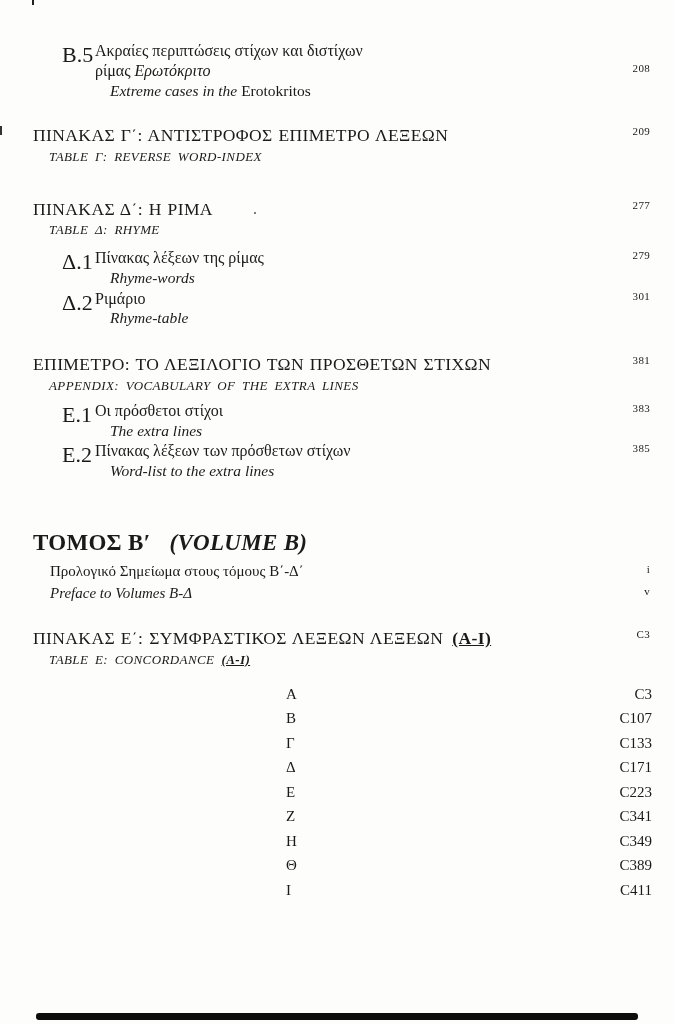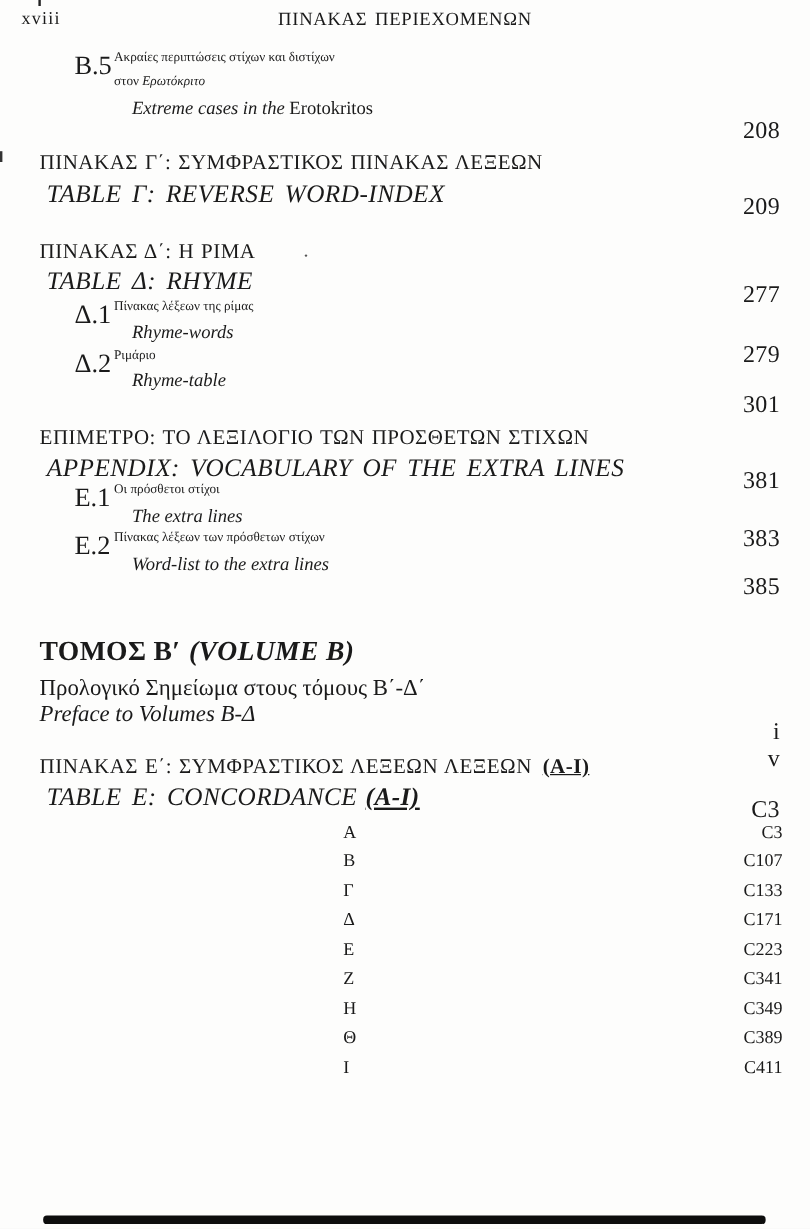--- a/index.html
+++ b/index.html
@@ -7,70 +7,66 @@
   #page{
     position:relative;
     width:675px;height:1024px;
     margin:0 auto;
     background:#fdfdfc;
     color:#1a1a1a;
     font-family:"Liberation Serif","DejaVu Serif",serif;
     overflow:hidden;
   }
   .row{position:absolute;left:0;width:675px;white-space:nowrap;}
-  .pagenum{position:absolute;right:25px;top:0;font-size:20px;letter-spacing:0.3px;margin-top:36px;}
+  .pagenum{position:absolute;right:25px;top:0;font-size:11px;letter-spacing:0.3px;}
   .folio{position:absolute;left:18px;top:0;font-size:15px;letter-spacing:1px;}
   .running-title{display:block;text-align:center;font-size:15.5px;letter-spacing:0.6px;word-spacing:2px;}
   .heading-gr{position:absolute;left:33px;top:0;font-size:17.5px;letter-spacing:0.4px;word-spacing:1px;}
-  .heading-en{position:absolute;left:39px;top:0;font-size:21px;font-style:italic;letter-spacing:0.4px;word-spacing:3px;}
+  .heading-en{position:absolute;left:49px;top:0;font-size:13px;font-style:italic;letter-spacing:0.4px;word-spacing:3px;}
   .entry-num{position:absolute;left:62px;top:0;font-size:22px;}
-  .entry-text{position:absolute;left:95px;top:0;font-size:11px;}
+  .entry-text{position:absolute;left:95px;top:0;font-size:16px;}
   .entry-trans{position:absolute;left:110px;top:0;font-size:15.5px;font-style:italic;}
   .upright{font-style:normal;}
   .ital{font-style:italic;}
   .tomos{position:absolute;left:33px;top:0;font-size:23px;font-weight:bold;letter-spacing:0.3px;}
-  .tomos .ital{margin-left:7px;}
-  .pref{position:absolute;left:33px;top:0;font-size:19px;}
+  .tomos .ital{margin-left:19px;}
+  .pref{position:absolute;left:50px;top:0;font-size:15px;}
   .pref.ital{font-style:italic;}
   .range-b{font-weight:bold;margin-left:9px;text-decoration:underline;}
   .letter{position:absolute;left:286px;top:0;font-size:15px;}
   .letter-page{position:absolute;right:23px;top:0;font-size:15px;}
   .scan-bar{position:absolute;left:36px;top:1013px;width:602px;height:7px;background:#0d0d0d;border-radius:3px;}
   .tick-top{position:absolute;left:32px;top:0;width:2px;height:5px;background:#222;}
   .tick-left{position:absolute;left:0;top:126px;width:2px;height:9px;background:#333;}
   .speck{position:absolute;left:254px;top:212px;width:2px;height:2px;background:#555;border-radius:50%;}
 </style>
 </head>
 <body>
 
 <div id="page">
 
   <div class="tick-top"></div>
   <div class="tick-left"></div>
   <div class="speck"></div>
 
-  <div class="row" style="top:8px;">
-    <span class="folio">xviii</span>
-    <span class="running-title">ΠΙΝΑΚΑΣ ΠΕΡΙΕΧΟΜΕΝΩΝ</span>
-  </div>
 
   <div class="row" style="top:42px;">
     <span class="entry-num">Β.5</span>
     <span class="entry-text">Ακραίες περιπτώσεις στίχων και διστίχων</span>
   </div>
   <div class="row" style="top:62px;">
-    <span class="entry-text"><span>στον </span><span class="ital">Ερωτόκριτο</span></span>
+    <span class="entry-text"><span>ρίμας </span><span class="ital">Ερωτόκριτο</span></span>
     <span class="pagenum">208</span>
   </div>
   <div class="row" style="top:82px;">
     <span class="entry-trans"><span>Extreme cases in the </span><span class="upright">Erotokritos</span></span>
   </div>
 
   <div class="row" style="top:125px;">
-    <span class="heading-gr">ΠΙΝΑΚΑΣ Γ΄: ΣΥΜΦΡΑΣΤΙΚΟΣ ΠΙΝΑΚΑΣ ΛΕΞΕΩΝ</span>
+    <span class="heading-gr">ΠΙΝΑΚΑΣ Γ΄: ΑΝΤΙΣΤΡΟΦΟΣ ΕΠΙΜΕΤΡΟ ΛΕΞΕΩΝ</span>
     <span class="pagenum">209</span>
   </div>
   <div class="row" style="top:149px;">
     <span class="heading-en">TABLE Γ: REVERSE WORD-INDEX</span>
   </div>
 
   <div class="row" style="top:199px;">
     <span class="heading-gr">ΠΙΝΑΚΑΣ Δ΄: Η ΡΙΜΑ</span>
     <span class="pagenum">277</span>
   </div>

